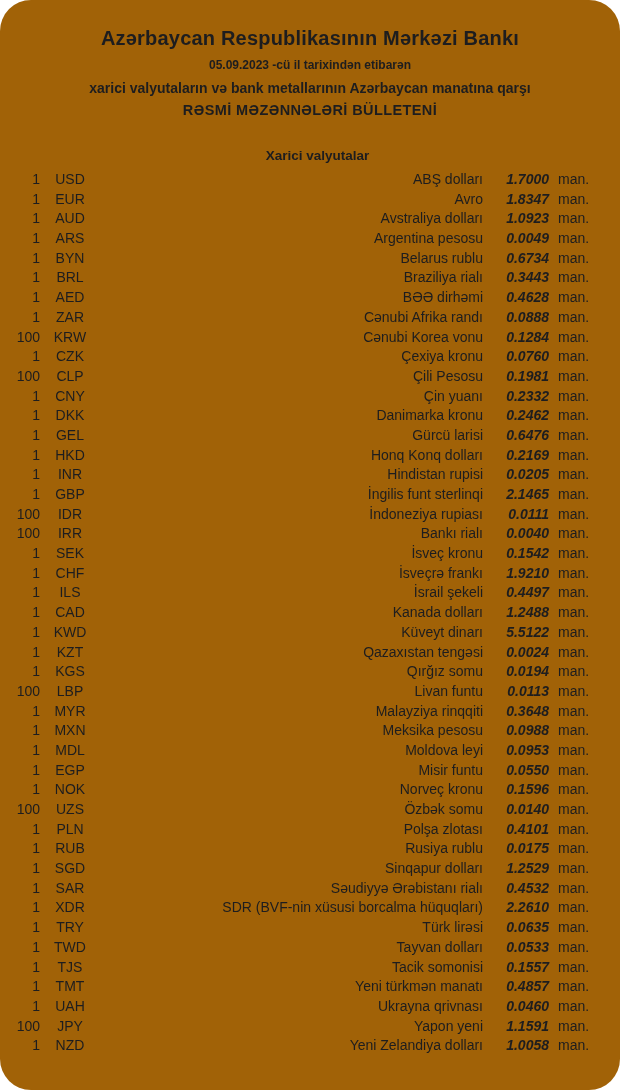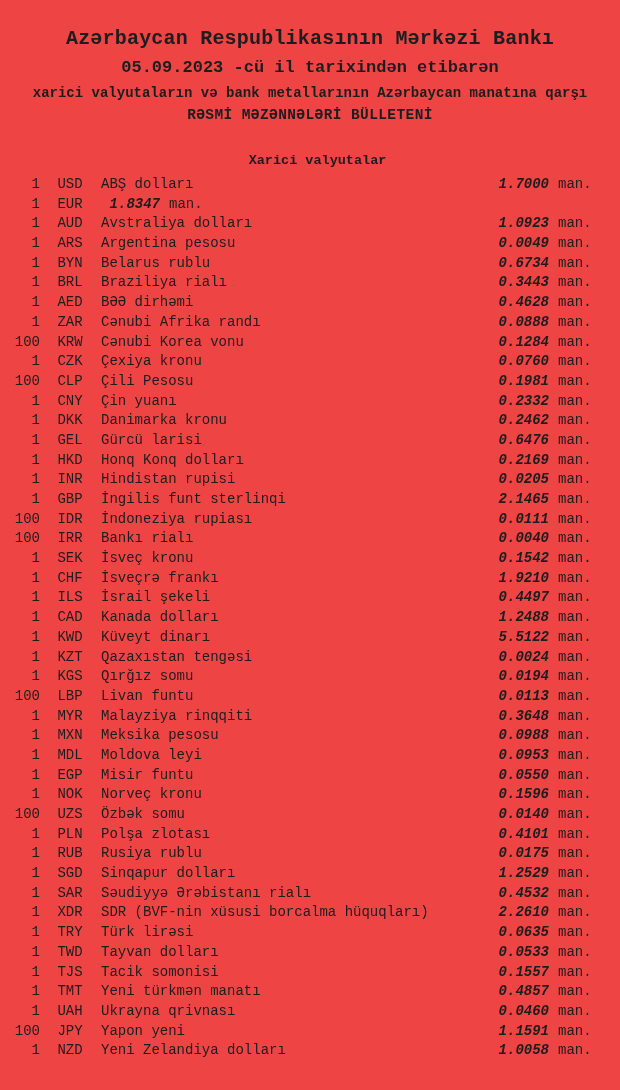--- a/index.html
+++ b/index.html
@@ -4,36 +4,37 @@
 <style>
   html, body {
     margin: 0;
     padding: 0;
     background: #ffffff;
   }
   .page {
     position: relative;
     width: 620px;
     height: 1090px;
-    background: #ef4444;
-    font-family: Liberation Mono, monospace;
+    background: #a16207;
+    font-family: Liberation Sans, sans-serif;
     color: #1d1d1f;
     overflow: hidden;
+    border-radius: 31px;
   }
   .doc-header {
     text-align: center;
     padding-top: 27px;
   }
   .bank-name {
     font-size: 20px;
     font-weight: bold;
     letter-spacing: 0.2px;
   }
   .date-line {
-    font-size: 17px;
+    font-size: 12px;
     font-weight: bold;
     margin-top: 8px;
   }
   .subtitle-line {
     font-size: 14px;
     font-weight: bold;
     margin-top: 8px;
   }
   .bulletin-title {
     font-size: 14.5px;
@@ -66,21 +67,21 @@
   }
   .col-code {
     width: 48px;
     margin-left: 6px;
     text-align: center;
     flex: 0 0 auto;
   }
   .col-name {
     flex: 1 1 auto;
     margin-left: 7px;
-    text-align: left;
+    text-align: right;
     white-space: nowrap;
     overflow: hidden;
   }
   .col-rate {
     width: 66px;
     text-align: right;
     font-weight: bold;
     font-style: italic;
     font-size: 14px;
     flex: 0 0 auto;
@@ -111,20 +112,21 @@
     <span class="col-qty">1</span>
     <span class="col-code">USD</span>
     <span class="col-name">ABŞ dolları</span>
     <span class="col-rate">1.7000</span>
     <span class="col-unit">man.</span>
   </div>
 
   <div class="rate-row">
     <span class="col-qty">1</span>
     <span class="col-code">EUR</span>
+    <span class="col-name">Avro</span>
     <span class="col-rate">1.8347</span>
     <span class="col-unit">man.</span>
   </div>
 
   <div class="rate-row">
     <span class="col-qty">1</span>
     <span class="col-code">AUD</span>
     <span class="col-name">Avstraliya dolları</span>
     <span class="col-rate">1.0923</span>
     <span class="col-unit">man.</span>

